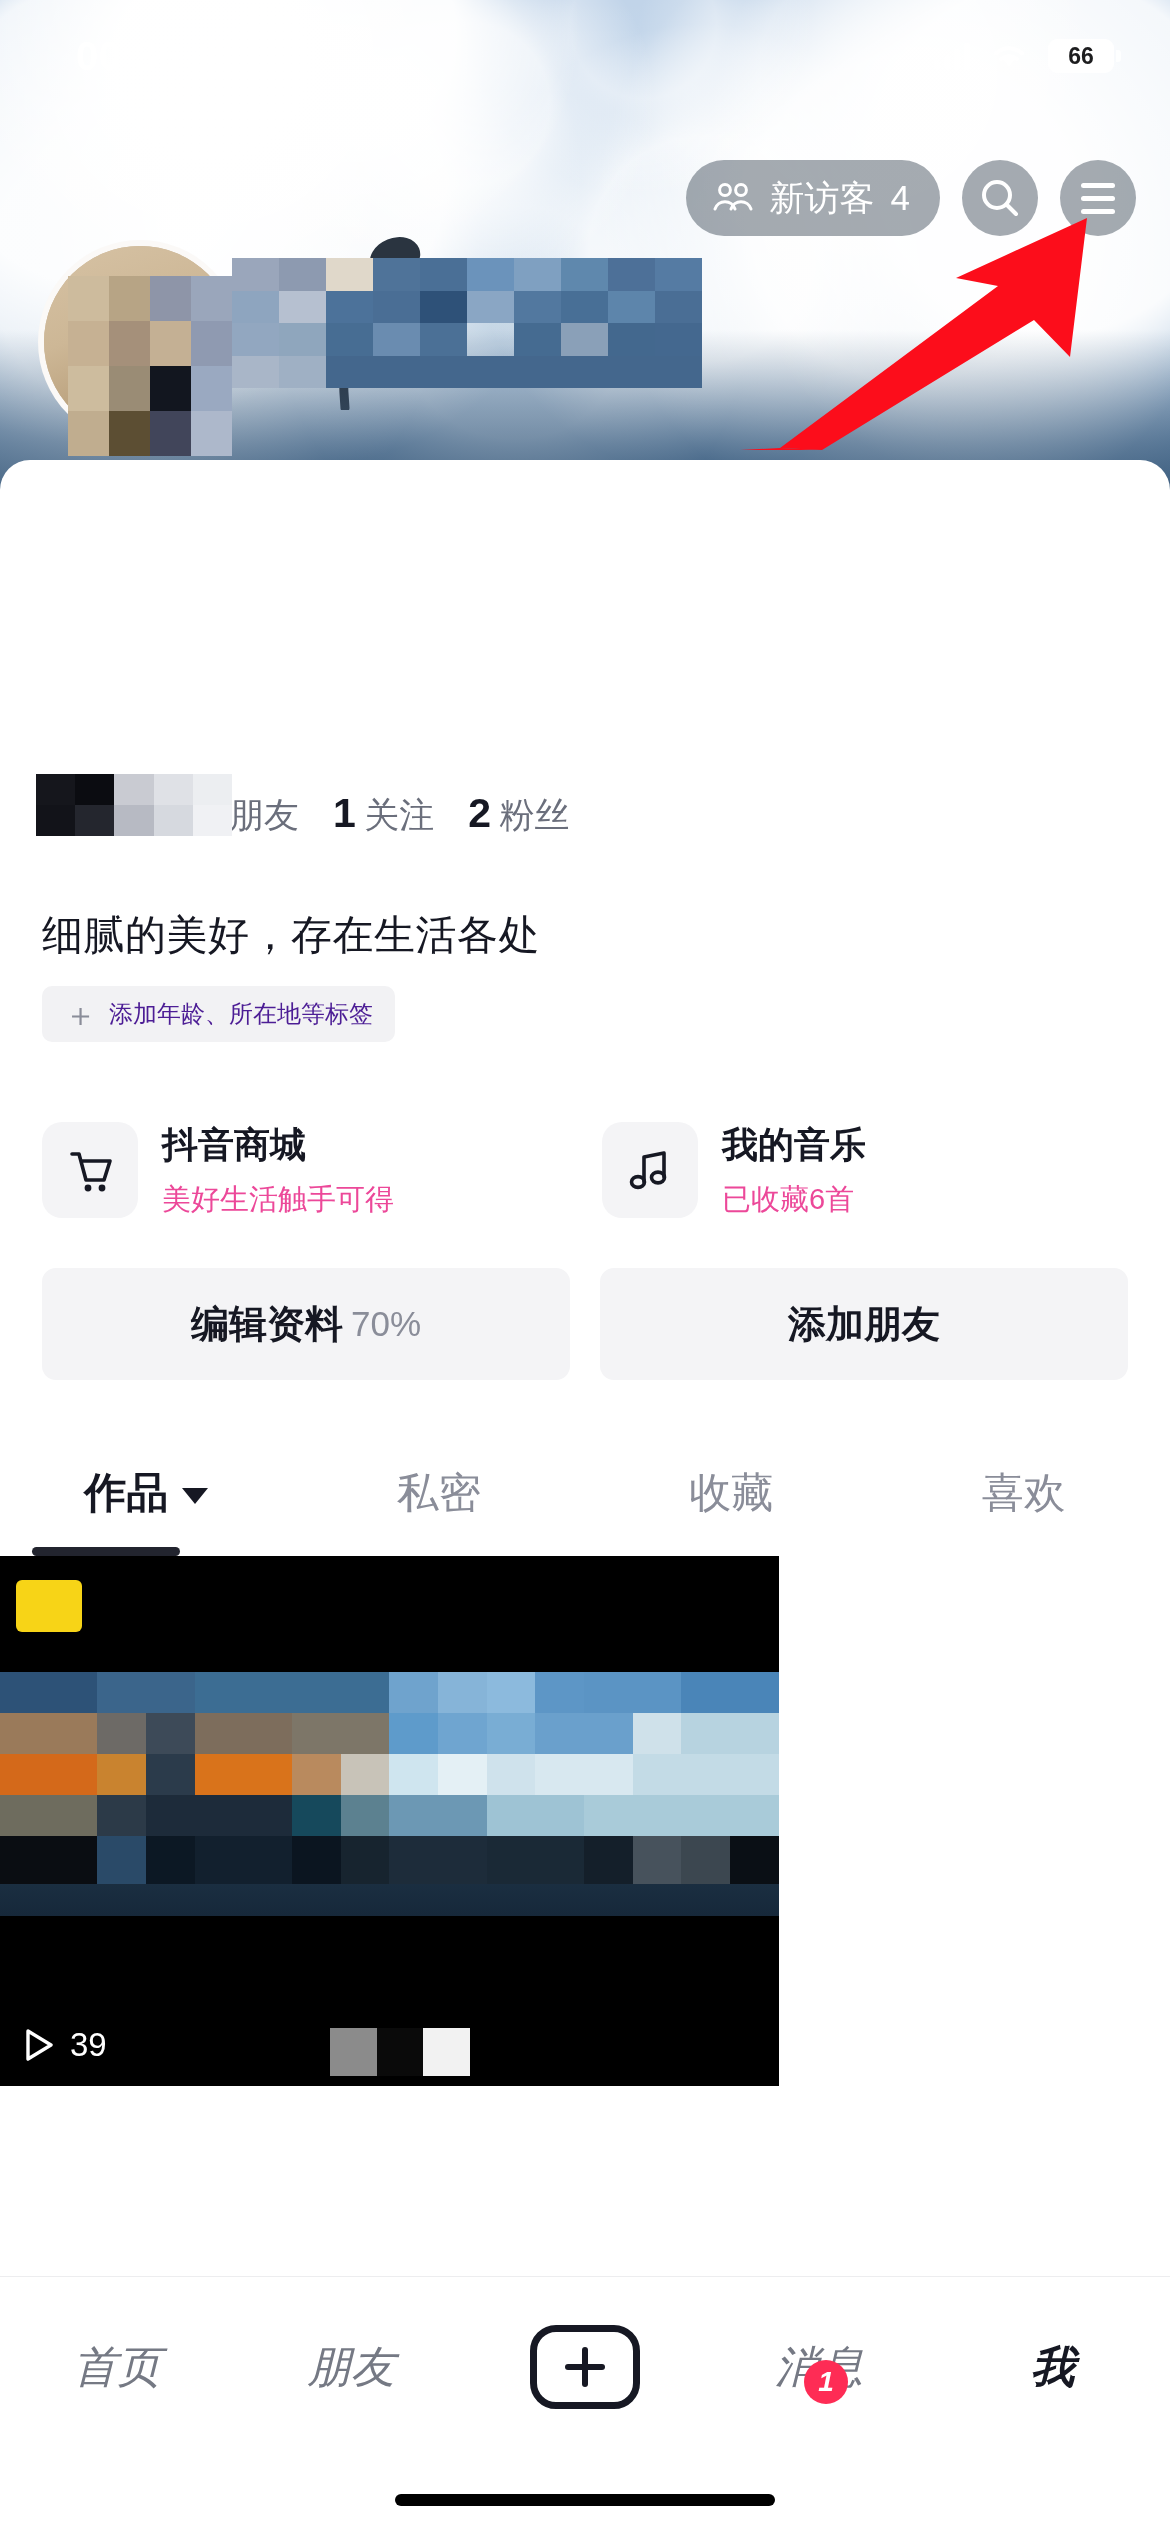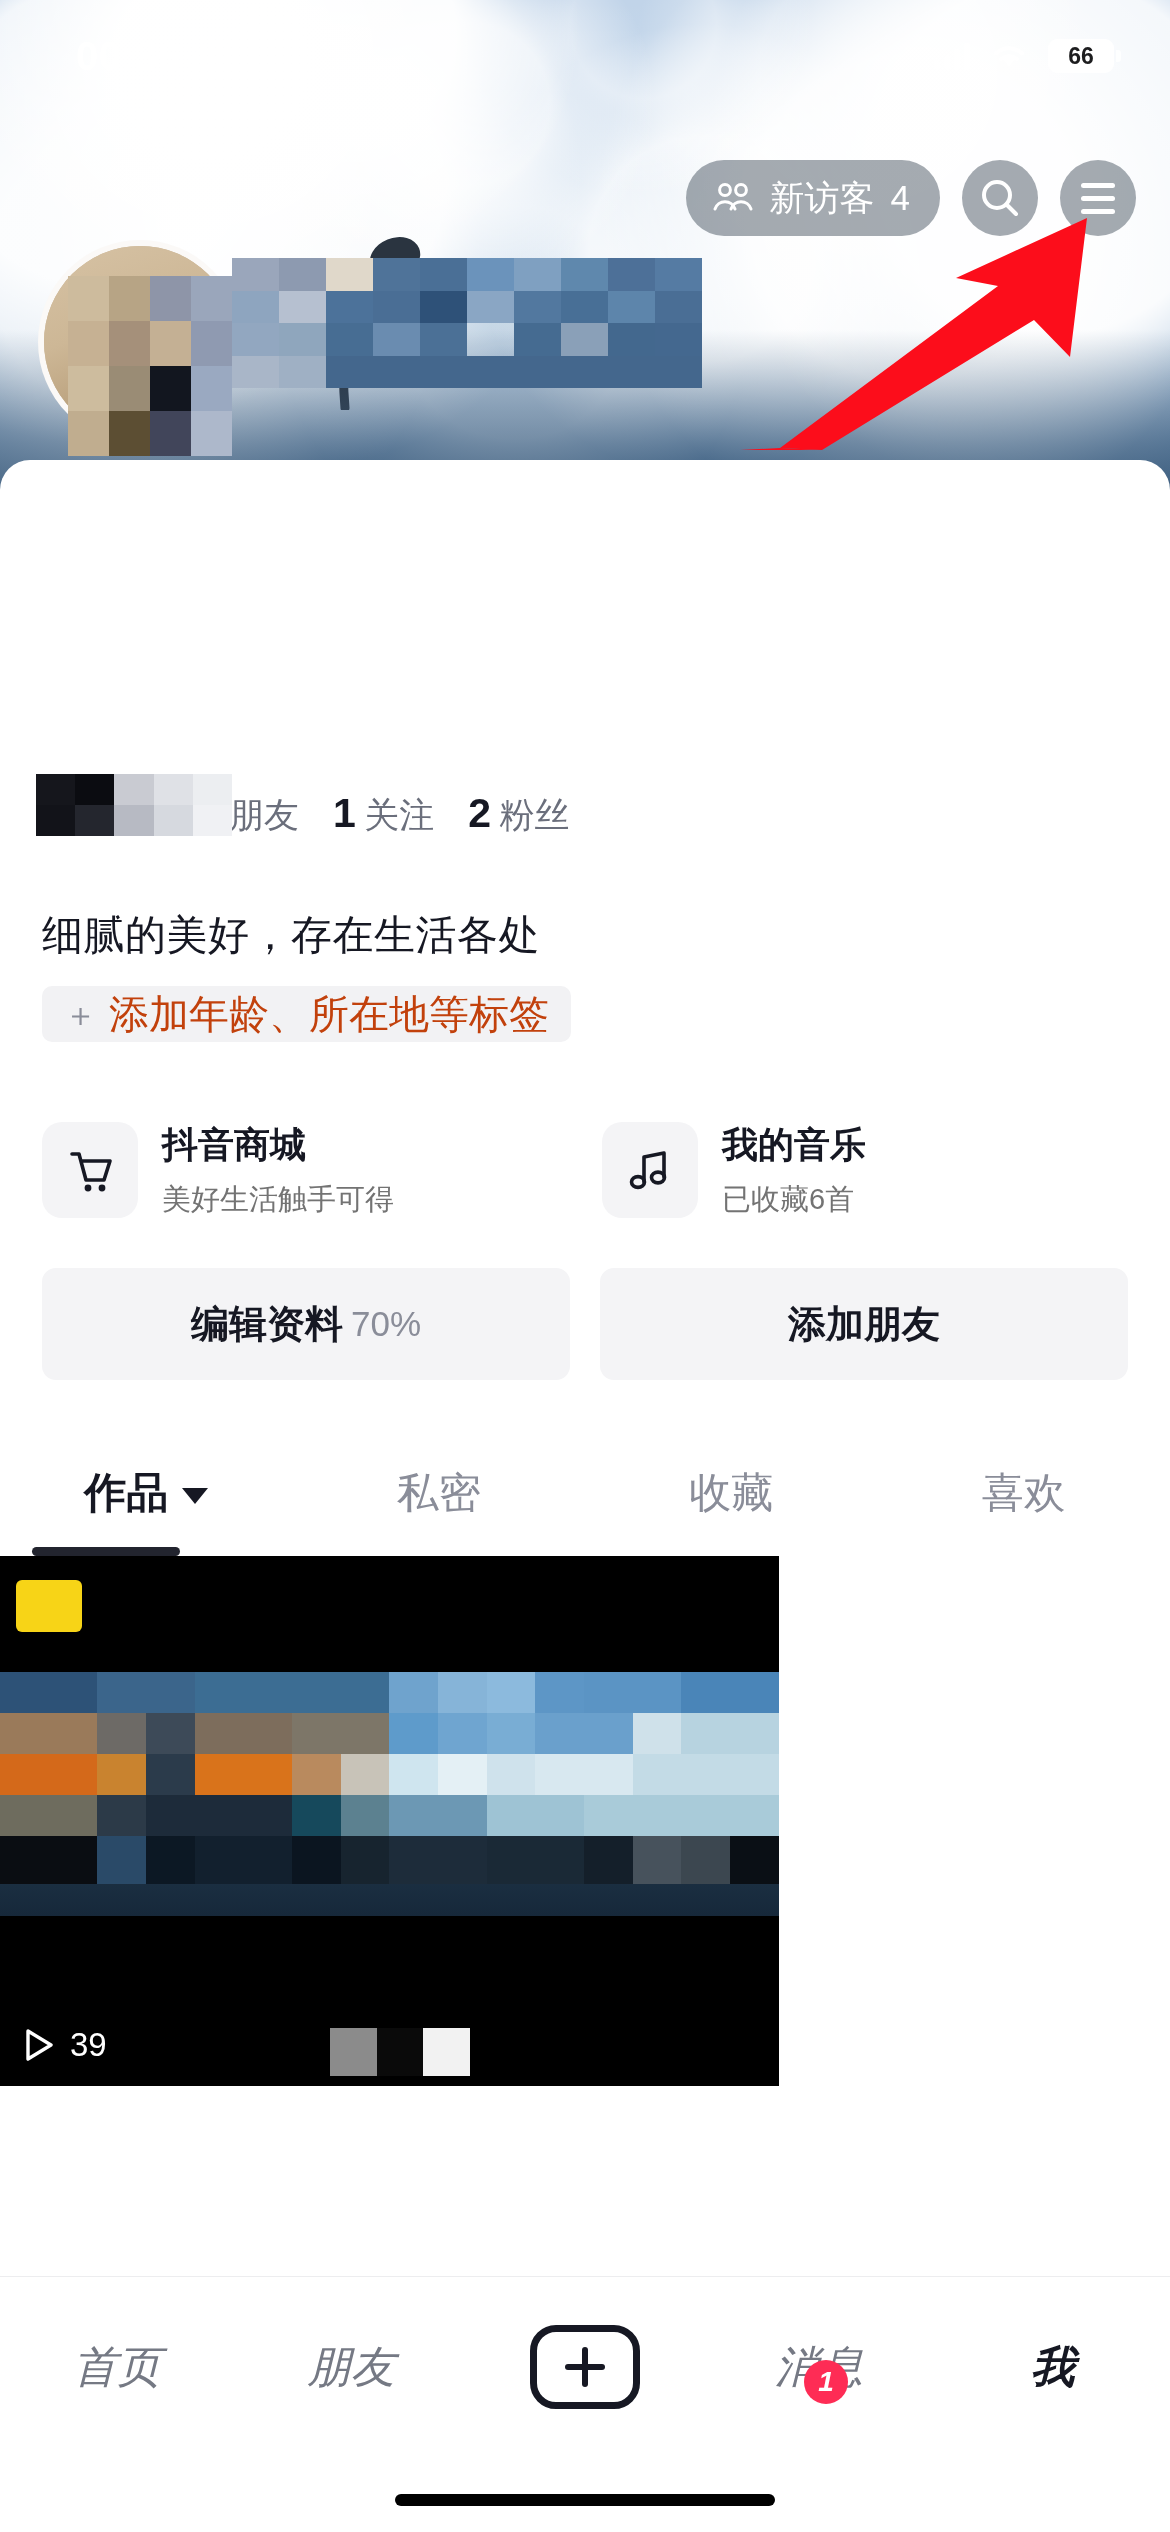--- a/index.html
+++ b/index.html
@@ -123,36 +123,36 @@
   
   .bio{
     position:absolute; left:42px; top:908px; font-size:41px; color:#161823; font-weight:400; z-index:30;
     letter-spacing:0.5px;
   }
   .tagchip{
     position:absolute; left:42px; top:986px; height:56px; padding:0 22px;
     background:#f2f2f4; border-radius:10px; display:flex; align-items:center; gap:12px; z-index:30;
   }
   .tagchip .plus{ font-size:33px; color:#8a8d99; line-height:1; font-weight:400; }
-  .tagchip .txt{ font-size:40px; color:#c2410c; }
+  .tagchip .txt{ font-size:24px; color:#4c1d95; }
 
   
   .cards{
     position:absolute; left:42px; top:1108px; width:1086px; display:flex; gap:34px; z-index:30;
   }
   .card{
     flex:1; height:124px; background:#fff; display:flex; align-items:center; gap:24px;
   }
   .card-ico{
     width:96px; height:96px; border-radius:20px; background:#f4f4f6;
     display:flex; align-items:center; justify-content:center; flex:none;
   }
   .card-txt{ display:flex; flex-direction:column; gap:10px; }
   .card-t{ font-size:36px; font-weight:700; color:#161823; }
-  .card-s{ font-size:29px; color:#737373; }
+  .card-s{ font-size:29px; color:#ec4899; }
 
   
   .actions{
     position:absolute; left:42px; top:1268px; width:1086px; display:flex; gap:30px; z-index:30;text-align:center;
   }
   .act-btn{
     flex:1; height:112px; background:#f4f4f6; border-radius:14px;
     display:flex; align-items:center; justify-content:center; gap:8px;
   }
   .act-main{ font-size:38px; font-weight:700; color:#161823; }

